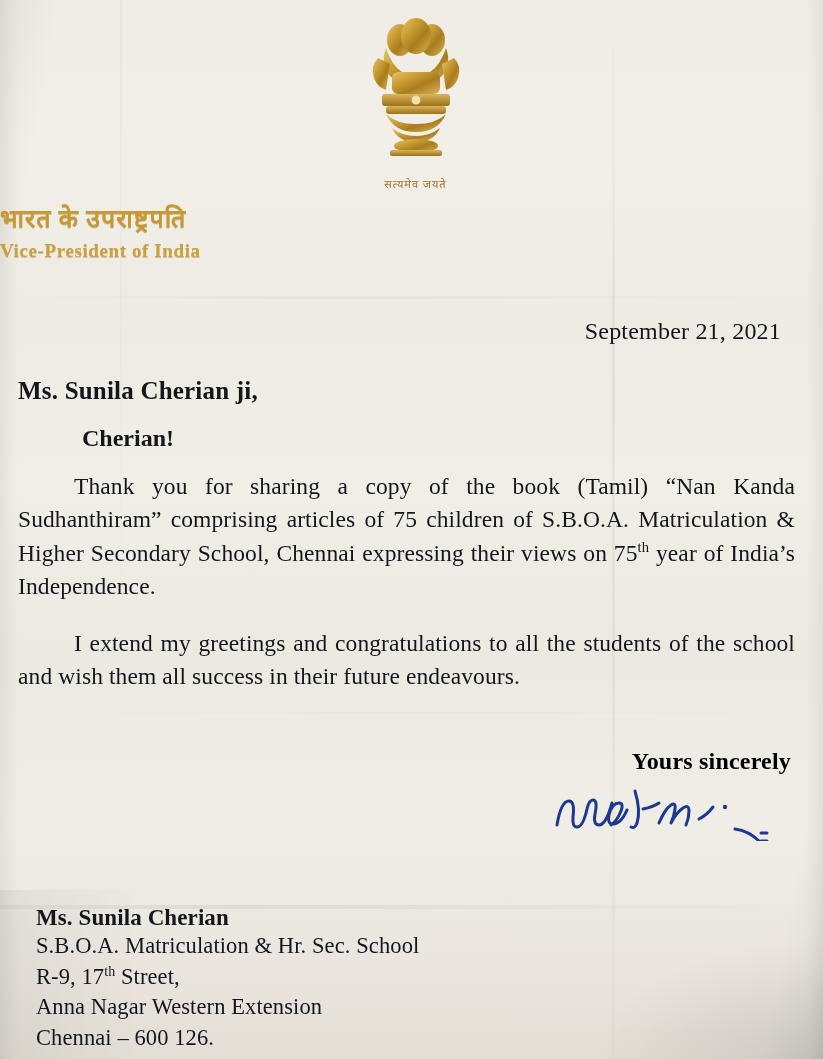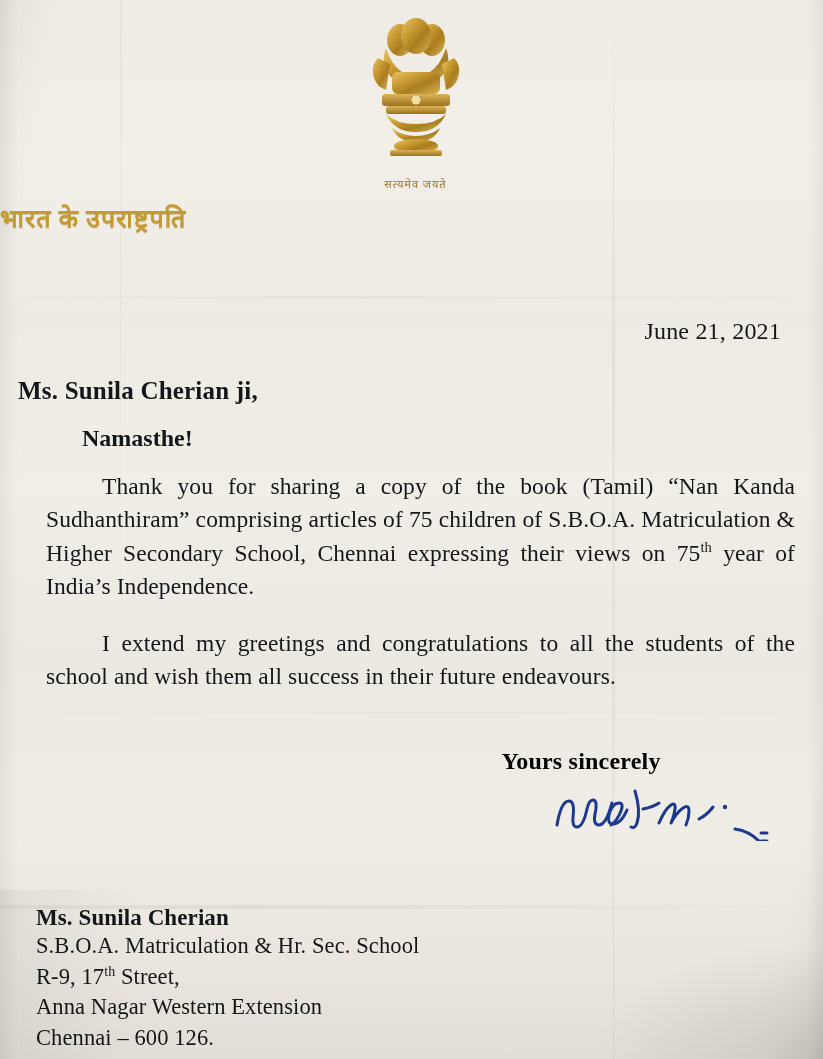--- a/index.html
+++ b/index.html
@@ -125,31 +125,30 @@
     font-size: 24px;
     font-weight: bold;
   }
   .para {
     margin-top: 18px;
     font-size: 23.5px;
     line-height: 1.42;
     text-align: justify;
     text-justify: inter-word;
     letter-spacing: 0.1px;
-    margin-left: 28px;
   }
   .para .indent { display: inline-block; width: 56px; }
   sup { font-size: 0.62em; vertical-align: super; }
 
   
   #signoff-block {
     position: absolute;
     right: 32px;
     top: 748px;
-    text-align: center;
+    text-align: right;
     width: 420px;
     font-family: Liberation Serif, serif;
   }
   .yours {
     font-size: 24px;
     font-weight: bold;
     letter-spacing: 0.2px;
   }
   .sig-wrap {
     position: relative;
@@ -237,29 +236,30 @@
         <ellipse cx="60" cy="132" rx="22" ry="7"></ellipse>
       </g>
 
       <rect x="34" y="136" width="52" height="6" rx="2" fill="url(#gold2)"></rect>
     </svg>
     <div class="emblem-motto">सत्यमेव जयते</div>
   </div>
 
   <div id="heading-block">
     <div class="heading-hindi">भारत के उपराष्ट्रपति</div>
+    <div class="heading-english">Vice-President of India</div>
   </div>
 
   <div id="body-block">
 
-    <div class="date-line">June 21, 2021</div>
+    <div class="date-line">September 21, 2021</div>
 
     <div class="salutation">Ms. Sunila Cherian ji,</div>
 
-    <div class="namasthe">Namasthe!</div>
+    <div class="namasthe">Cherian!</div>
 
     <p class="para">
       <span class="indent"></span><span>Thank you for sharing a copy of the book (Tamil) “Nan Kanda Sudhanthiram” comprising articles of 75 children of S.B.O.A. Matriculation &amp; Higher Secondary School, Chennai expressing their views on 75</span><sup>th</sup><span> year of India’s Independence.</span>
     </p>
 
     <p class="para">
       <span class="indent"></span><span>I extend my greetings and congratulations to all the students of the school and wish them all success in their future endeavours.</span>
     </p>
   </div>
 

